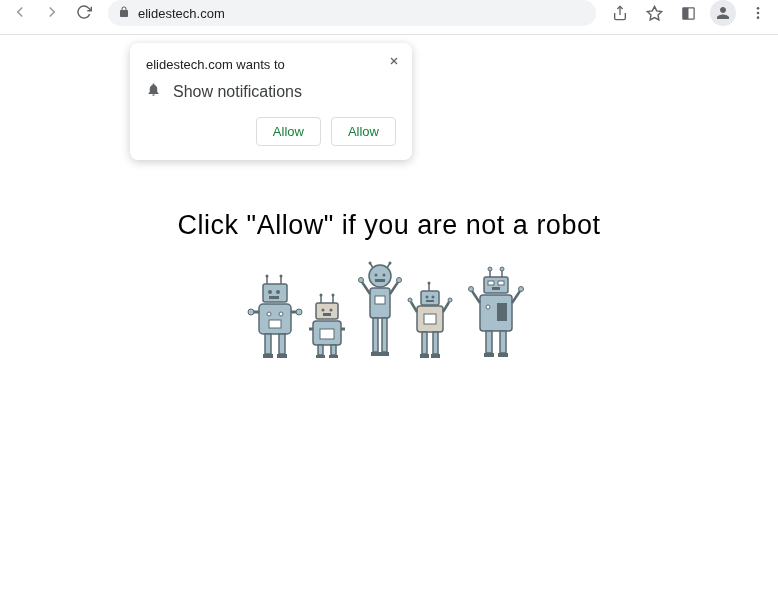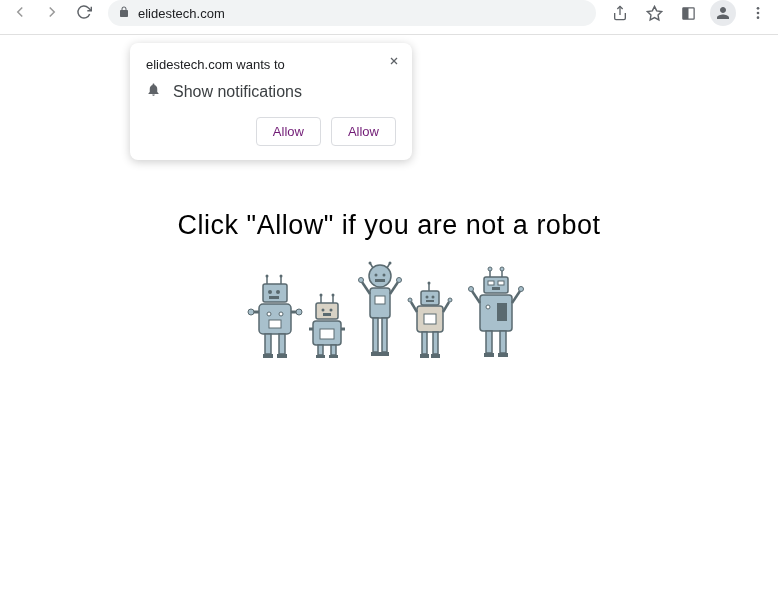--- a/index.html
+++ b/index.html
@@ -17,21 +17,21 @@
     .avatar-icon { width: 26px; height: 26px; border-radius: 50%; background: #e8eaed; display: flex; align-items: center; justify-content: center; }
     
     
     .popup { position: absolute; top: 43px; left: 94px; width: 282px; background: #fff; border-radius: 8px; box-shadow: 0 2px 10px rgba(0,0,0,0.2); padding: 14px 16px; z-index: 100; margin-left: 36px; }
     .popup-close { position: absolute; top: 8px; right: 8px; width: 20px; height: 20px; display: flex; align-items: center; justify-content: center; cursor: pointer; color: #5f6368; font-size: 14px; }
     .popup-title { font-size: 13px; color: #202124; margin-bottom: 10px; }
     .popup-row { display: flex; align-items: center; gap: 12px; margin-bottom: 16px; }
     .bell-icon { color: #5f6368; }
     .popup-perm { font-size: 16px; color: #3c4043; }
     .popup-buttons { display: flex; justify-content: flex-end; gap: 10px; }
-    .popup-btn { padding: 6px 16px; border: 1px solid #dadce0; border-radius: 4px; background: #fff; color: #701a75; font-size: 13px; cursor: pointer; }
+    .popup-btn { padding: 6px 16px; border: 1px solid #dadce0; border-radius: 4px; background: #fff; color: #15803d; font-size: 13px; cursor: pointer; }
     
     
     .page-content { padding-top: 175px; text-align: center; }
     .main-text { font-size: 27px; color: #000; letter-spacing: 0.5px; }
     .robots-img { margin-top: 20px; display: flex; justify-content: center; }
   </style>
 </head>
 <body>
 
 <div class="toolbar">

